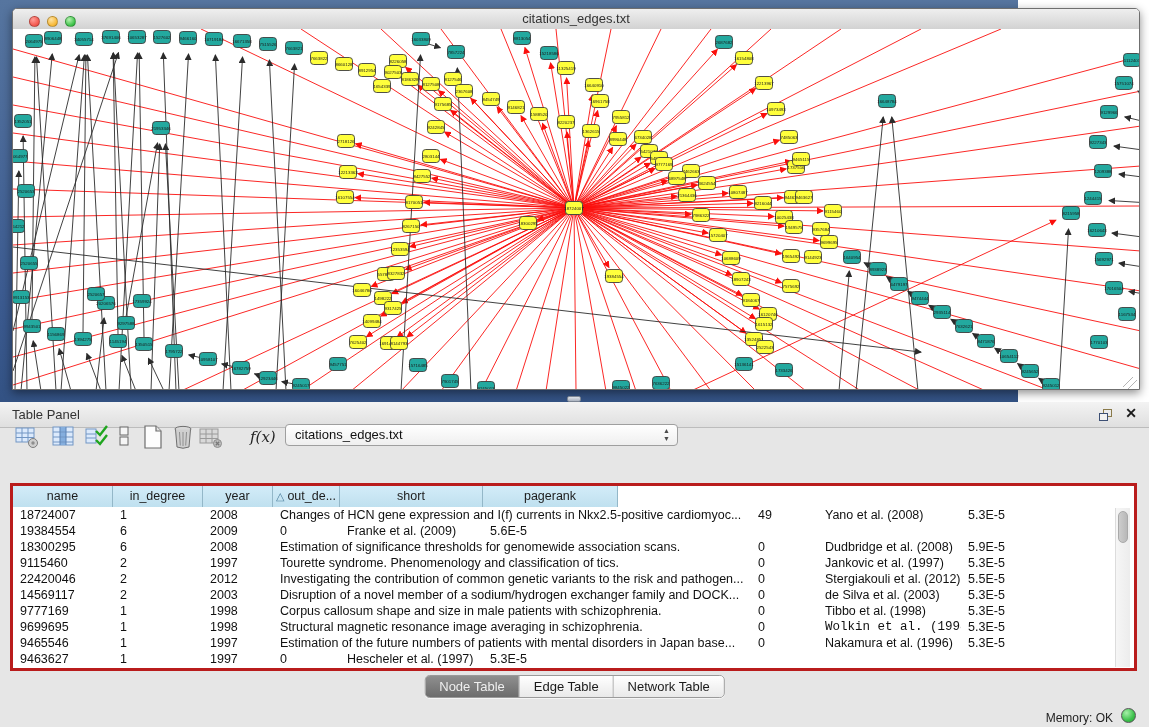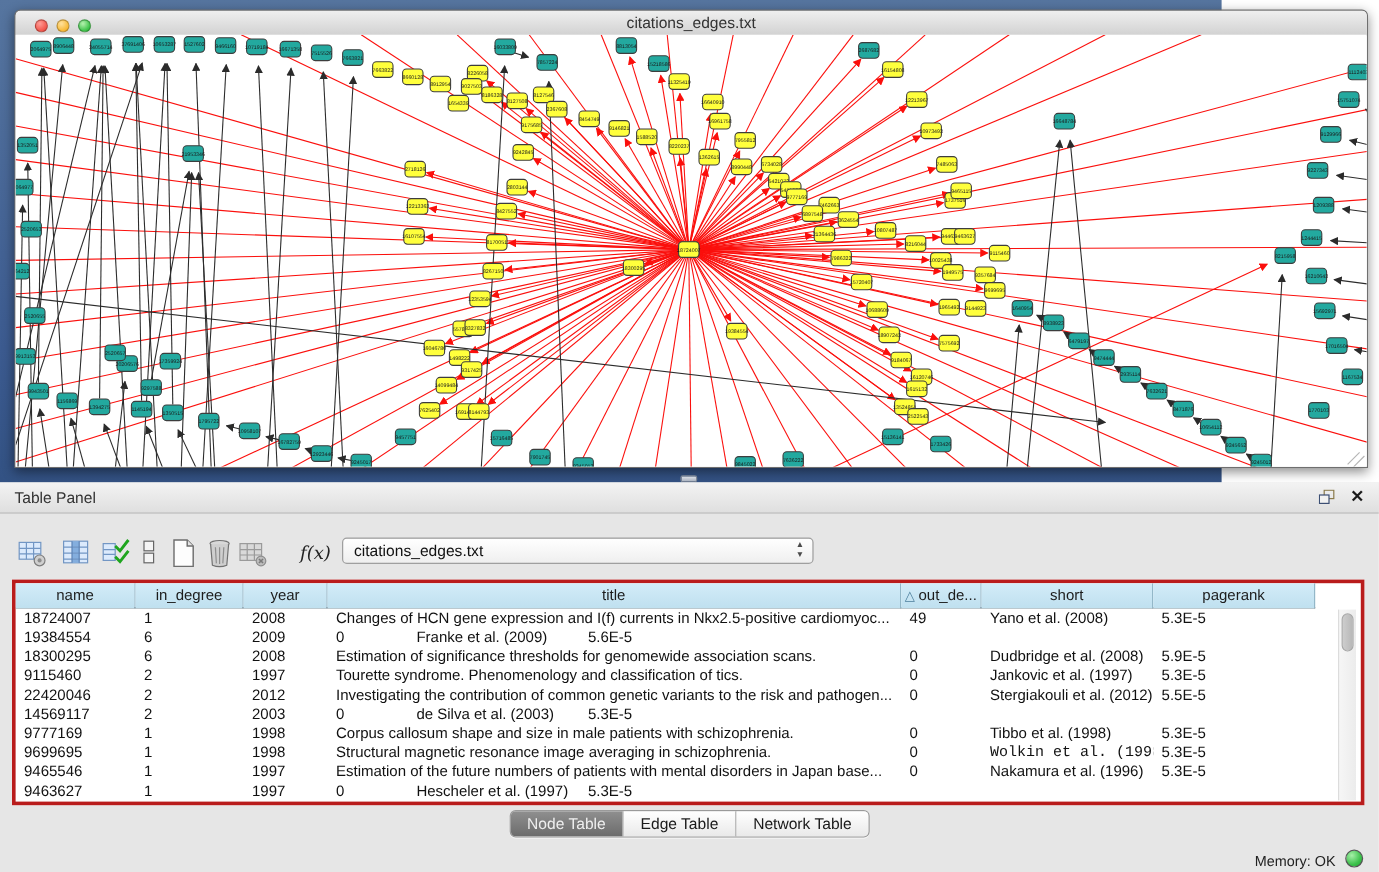--- a/index.html
+++ b/index.html
@@ -23,21 +23,21 @@
   #splitter-grip{position:absolute;left:567px;top:396px;width:14px;height:6px;border-radius:2px;
     background:linear-gradient(#dfe3e9,#aab2bf);border:1px solid #7d8694;box-sizing:border-box;}
   
   #table-panel{position:absolute;left:0;top:402px;width:1149px;height:325px;background:#e6e6e6;}
   #panel-titlebar{position:absolute;left:0;top:0;right:0;height:25px;
     background:linear-gradient(#f3f3f3,#dfdfdf);border-bottom:1px solid #bcbcbc;}
   #panel-title{position:absolute;left:12px;top:5px;font-size:13px;color:#333;}
   #panel-float{position:absolute;right:36px;top:6px;width:14px;height:13px;cursor:pointer;}
   #panel-close{position:absolute;right:12px;top:3px;font-size:14px;font-weight:bold;color:#1a1a1a;cursor:pointer;}
   
-  #toolbar{position:absolute;left:0;top:44px;right:0;height:32px;padding-left:24px;}
+  #toolbar{position:absolute;left:0;top:20px;right:0;height:32px;padding-left:24px;}
   .tbtn{position:absolute;top:2px;width:26px;height:26px;}
   .tbtn svg{width:100%;height:100%;}
   #fx-label{position:absolute;left:250px;top:6px;font-size:15px;color:#222;
     font-family:"DejaVu Serif",serif;font-style:italic;}
   #table-combo{position:absolute;left:285px;top:2px;width:393px;height:22px;box-sizing:border-box;
     background:linear-gradient(#ffffff,#efefef);border:1px solid #9f9f9f;border-radius:4px;
     font-size:13px;color:#111;line-height:20px;padding-left:9px;cursor:pointer;}
   #combo-arrows{position:absolute;right:7px;top:2px;font-size:7px;line-height:8px;color:#4a4a4a;text-align:center;}
   
   #table-box{position:absolute;left:10px;top:81px;width:1127px;height:188px;box-sizing:border-box;
@@ -960,21 +960,20 @@
         <span>citations_edges.txt</span>
         <span id="combo-arrows">▲<br>▼</span>
       </div>
     </div>
 
     <div id="table-box">
       <div id="thead">
           <div class="th" style="width: 100px;">name</div>
           <div class="th" style="width: 90px;">in_degree</div>
           <div class="th" style="width: 70px;">year</div>
-          <div class="th" style="width: 478px;">title</div>
           <div class="th" style="width: 67px;"><span class="sortglyph">△</span>out_de...</div>
           <div class="th" style="width: 143px;">short</div>
           <div class="th" style="width: 135px;">pagerank</div>
         </div>
       <div id="tbody">
           <div class="tr">
             <div class="td" style="width: 100px;">18724007</div>
             <div class="td" style="width: 90px;">1</div>
             <div class="td" style="width: 70px;">2008</div>
             <div class="td" style="width: 478px;">Changes of HCN gene expression and I(f) currents in Nkx2.5-positive cardiomyoc...</div>
@@ -1014,20 +1013,21 @@
             <div class="td" style="width: 70px;">2012</div>
             <div class="td" style="width: 478px;">Investigating the contribution of common genetic variants to the risk and pathogen...</div>
             <div class="td" style="width: 67px;">0</div>
             <div class="td" style="width: 143px;">Stergiakouli et al. (2012)</div>
             <div class="td" style="width: 135px;">5.5E-5</div>
           </div>
           <div class="tr">
             <div class="td" style="width: 100px;">14569117</div>
             <div class="td" style="width: 90px;">2</div>
             <div class="td" style="width: 70px;">2003</div>
+            <div class="td" style="width: 478px;">Disruption of a novel member of a sodium/hydrogen exchanger family and DOCK...</div>
             <div class="td" style="width: 67px;">0</div>
             <div class="td" style="width: 143px;">de Silva et al. (2003)</div>
             <div class="td" style="width: 135px;">5.3E-5</div>
           </div>
           <div class="tr">
             <div class="td" style="width: 100px;">9777169</div>
             <div class="td" style="width: 90px;">1</div>
             <div class="td" style="width: 70px;">1998</div>
             <div class="td" style="width: 478px;">Corpus callosum shape and size in male patients with schizophrenia.</div>
             <div class="td" style="width: 67px;">0</div>

